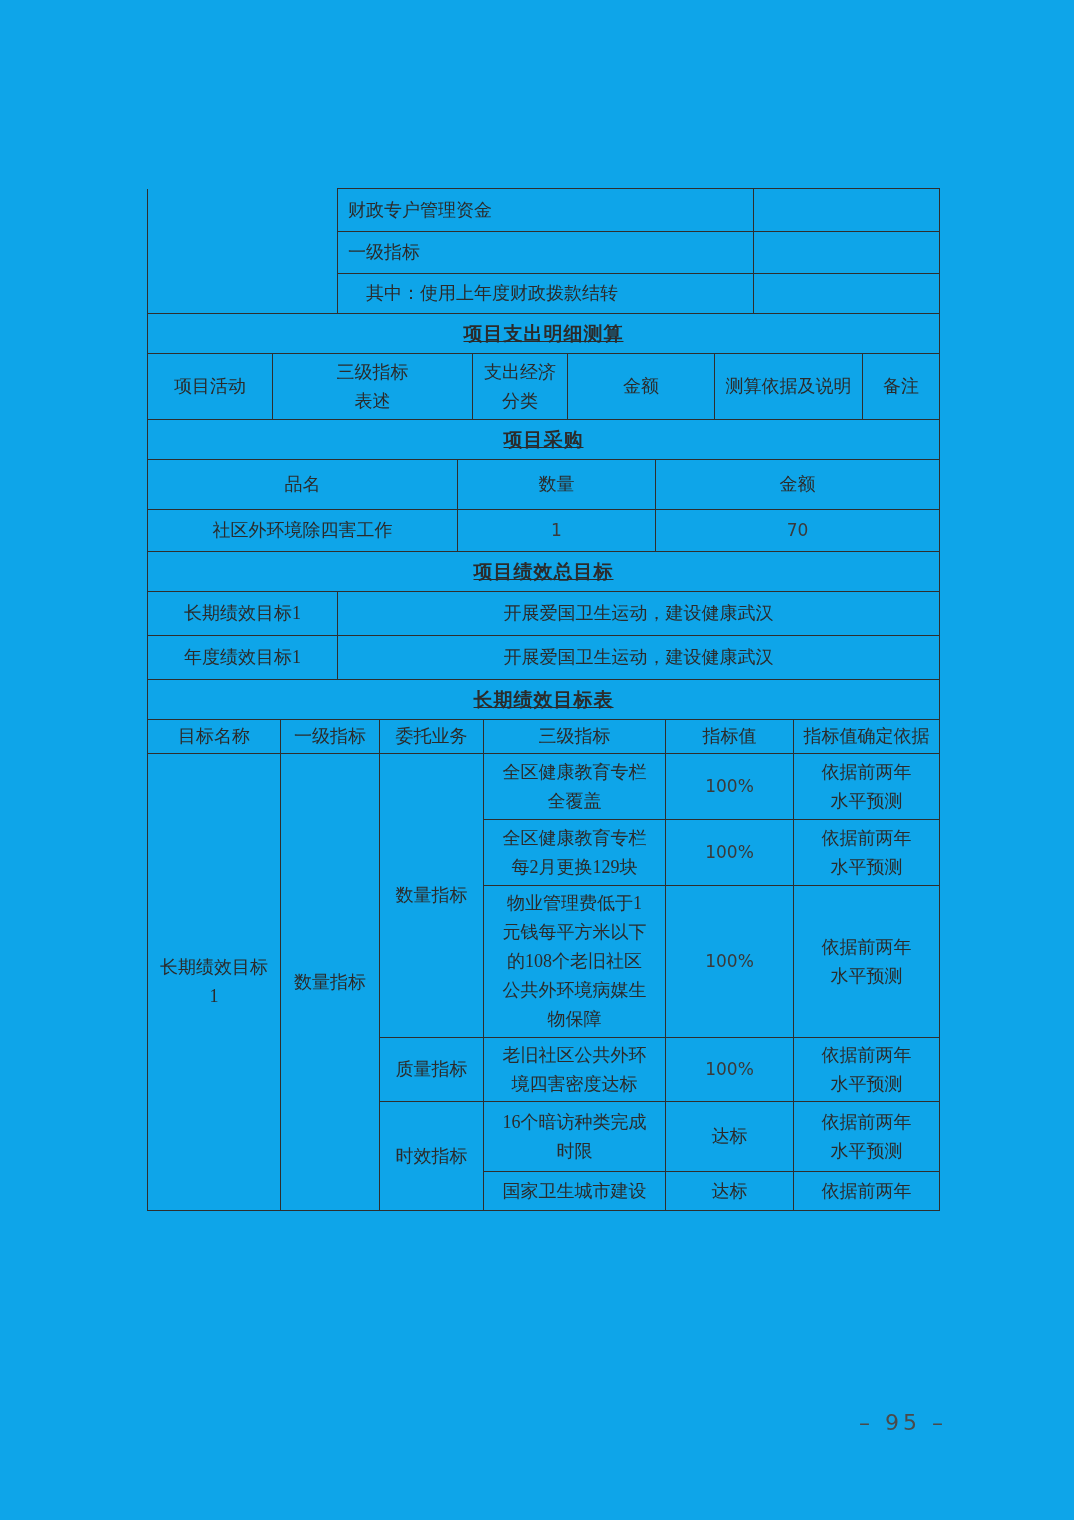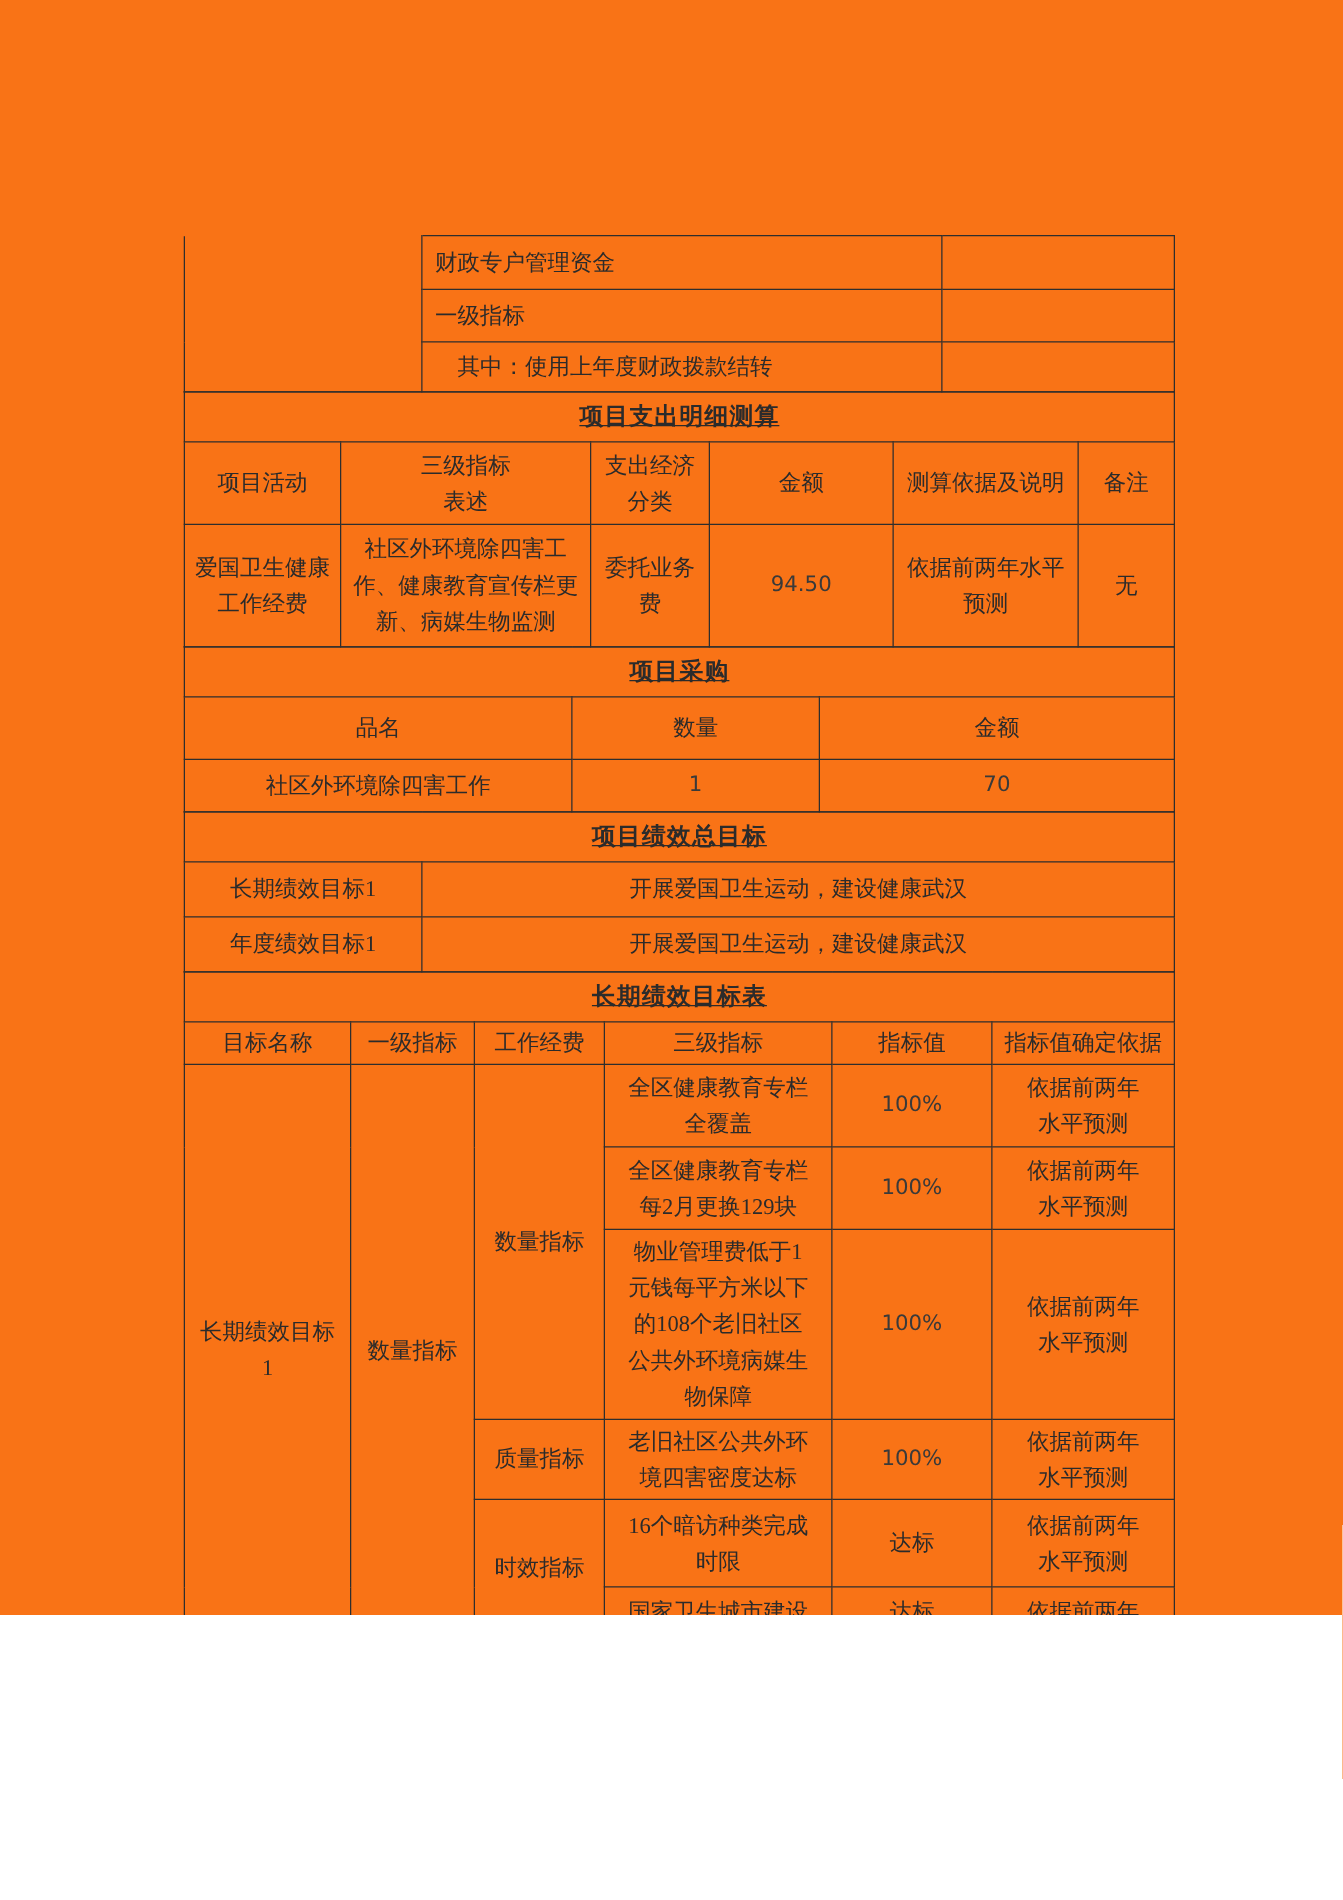--- a/index.html
+++ b/index.html
@@ -1,19 +1,19 @@
 <!DOCTYPE html>
 <html><head>
 <meta charset="utf-8">
 <style>
   html,body{margin:0;padding:0;background:#ffffff;}
   .page{
     position:relative;
-    width:1074px;height:1292px;
-    background:#f97316;
+    width:1074px;height:1520px;
+    background:#0ea5e9;
     font-family:"Liberation Serif","DejaVu Serif",serif;
     color:#2b2b2b;
     overflow:hidden;
   }
   .stack{position:absolute;left:147px;top:188px;width:792px;}
   table{
     border-collapse:collapse;
     table-layout:fixed;
     width:792px;
     margin-top:-1px;
@@ -101,33 +101,20 @@
       <tr style="height:66px">
         <td>项目活动</td>
         <td>三级指标
 表述</td>
         <td>支出经济
 分类</td>
         <td>金额</td>
         <td>测算依据及说明</td>
         <td>备注</td>
       </tr>
-      <tr style="height:98px">
-        <td>爱国卫生健康
-工作经费</td>
-        <td>社区外环境除四害工
-作、健康教育宣传栏更
-新、病媒生物监测</td>
-        <td>委托业务
-费</td>
-        <td class="num">94.50</td>
-        <td>依据前两年水平
-预测</td>
-        <td>无</td>
-      </tr>
     </tbody>
       </table>
 
     <table>
       <colgroup>
           <col style="width:310px">
           <col style="width:198px">
           <col style="width:284px">
         </colgroup>
       <tbody>
@@ -176,21 +163,21 @@
           <col style="width:128px">
           <col style="width:146px">
         </colgroup>
       <tbody>
           <tr style="height:40px">
         <td colspan="6" class="section-title">长期绩效目标表</td>
       </tr>
       <tr style="height:32px">
         <td>目标名称</td>
         <td>一级指标</td>
-        <td>工作经费</td>
+        <td>委托业务</td>
         <td>三级指标</td>
         <td>指标值</td>
         <td>指标值确定依据</td>
       </tr>
       <tr style="height:66px">
         <td rowspan="6">长期绩效目标
 1</td>
         <td rowspan="6">数量指标</td>
         <td rowspan="3">数量指标</td>
         <td>全区健康教育专栏

